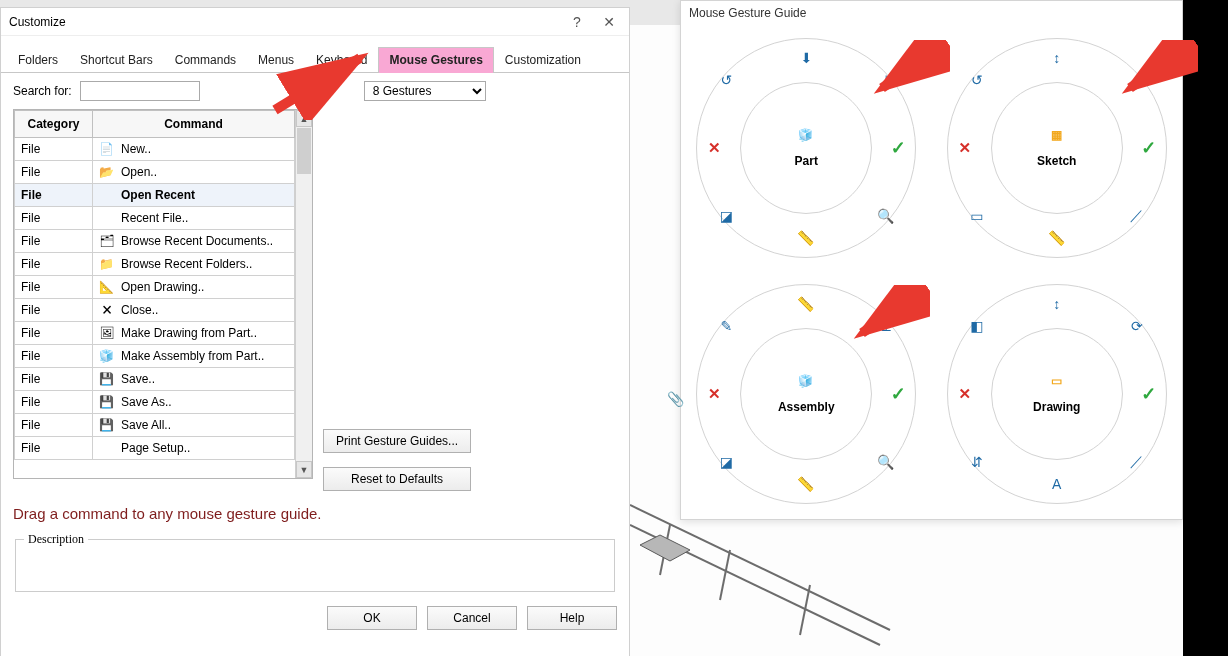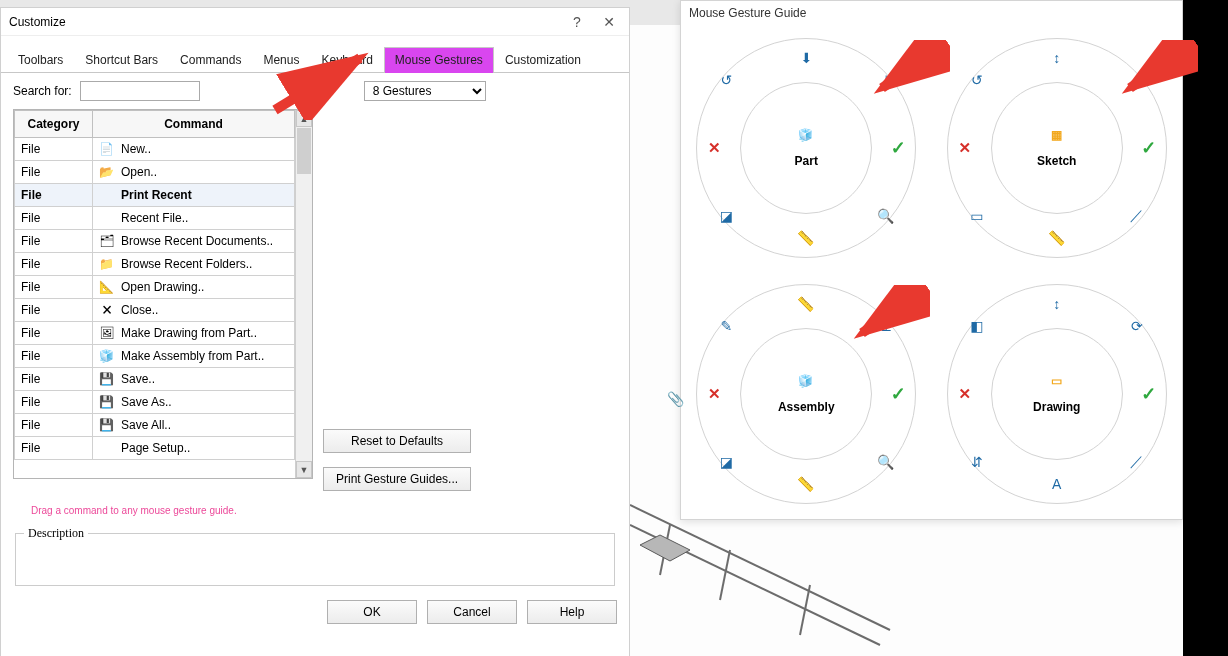--- a/index.html
+++ b/index.html
@@ -45,21 +45,21 @@
     display:flex; align-items:flex-end; gap:0;
     border-bottom:1px solid #c7c7c7;
     padding:10px 6px 0 6px;
     font-size:12px;
   }
   .tab {
     padding:5px 10px 6px 10px; border:1px solid transparent;
     border-bottom:none; margin-right:0px; position:relative; top:1px;
     color:#222; cursor:default;
   }
-  .tab.active { border-color:#c7c7c7; background:#d946ef; }
+  .tab.active { border-color:#c7c7c7; background:#f9a8d4;font-weight:bold; }
 
   .body { padding:8px 12px 4px 12px; }
 
   .row { display:flex; align-items:center; gap:8px; margin-bottom:8px; }
   .lbl { font-size:12px; }
   select, input[type=text] {
     font: inherit; border:1px solid #aaa; background:#fff; height:20px; padding:1px 4px;
   }
   .category-select { width:130px; }
   .search-input { width:120px; }
@@ -91,21 +91,21 @@
   .vscroll .arrow { height:17px; background:#e7e7e7; border:1px solid #c7c7c7; display:flex; align-items:center; justify-content:center; font-size:9px; color:#555;}
   .vscroll .thumb { position:absolute; top:18px; left:1px; right:1px; height:46px; background:#cfcfcf; }
   .vscroll .arrow.dn { position:absolute; bottom:0; left:0; right:0; }
 
   .side-btns { display:flex; flex-direction:column; gap:14px; margin-top:320px; }
   .side-btns button, .dlg-buttons button {
     font:inherit; background:linear-gradient(#fbfbfb,#ececec);
     border:1px solid #b0b0b0; padding:4px 12px; min-width:90px;
   }
 
-  .hint { font-size:10px; margin:14px 0 10px 18px; color:#ec4899;}
+  .hint { font-size:15px; margin:14px 0 10px 0; color:#7f1d1d;}
   fieldset.desc { border:1px solid #ccc; padding:6px 8px; height:60px; margin:0 2px;font-family:Liberation Serif, serif;}
   fieldset.desc legend { font-size:12px; padding:0 4px;}
 
   .dlg-buttons { display:flex; gap:10px; justify-content:flex-end; padding:10px 12px; }
 
   
   .gestures {
     position:absolute; left:680px; top:0; width:503px; height:520px;
     background:#fff; border:1px solid #d4d4d4; box-shadow:0 2px 8px rgba(0,0,0,0.12);
   }
@@ -171,21 +171,21 @@
 <div class="dialog">
 
   <div class="titlebar">
     <span>Customize</span>
     <span class="t-spacer"></span>
     <span class="t-btn">?</span>
     <span class="t-btn">✕</span>
   </div>
 
   <div class="tabs" id="tabs">
-      <div class="tab">Toolbars</div>
+      <div class="tab">Folders</div>
       <div class="tab">Shortcut Bars</div>
       <div class="tab">Commands</div>
       <div class="tab">Menus</div>
       <div class="tab">Keyboard</div>
       <div class="tab active">Mouse Gestures</div>
       <div class="tab">Customization</div>
     </div>
 
   <div class="body">
 
@@ -226,21 +226,21 @@
                       <span class="ico">📂</span>
                       <span>Open..</span>
                     </div>
                   </td>
                 </tr>
                 <tr class="selected">
                   <td class="cat">File</td>
                   <td class="cmd">
                     <div class="cmd-inner">
                       <span class="ico"></span>
-                      <span>Print Recent</span>
+                      <span>Open Recent</span>
                     </div>
                   </td>
                 </tr>
                 <tr>
                   <td class="cat">File</td>
                   <td class="cmd">
                     <div class="cmd-inner">
                       <span class="ico"></span>
                       <span>Recent File..</span>
                     </div>
@@ -340,22 +340,22 @@
           </table>
         </div>
         <div class="vscroll">
           <div class="arrow">▲</div>
           <div class="thumb"></div>
           <div class="arrow dn">▼</div>
         </div>
       </div>
 
       <div class="side-btns">
+        <button>Print Gesture Guides...</button>
         <button>Reset to Defaults</button>
-        <button>Print Gesture Guides...</button>
       </div>
     </div>
 
     <div class="hint">Drag a command to any mouse gesture guide.</div>
 
     <fieldset class="desc">
       <legend>Description</legend>
     </fieldset>
 
   </div>

